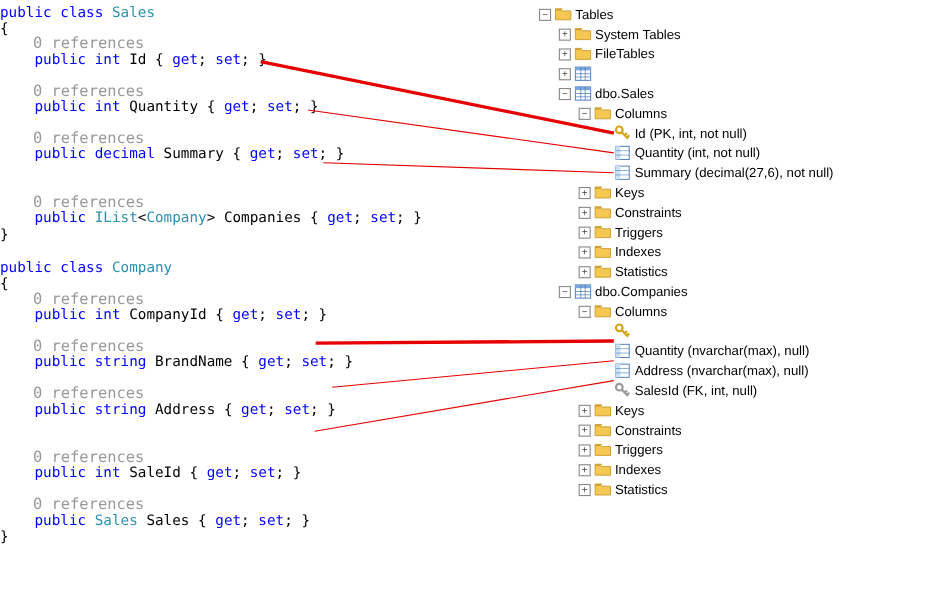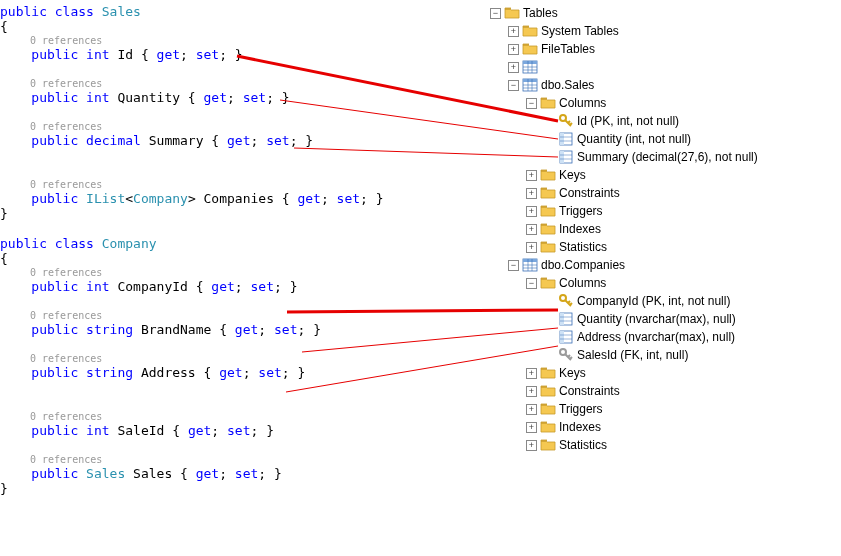--- a/index.html
+++ b/index.html
@@ -1,21 +1,21 @@
 <!DOCTYPE html>
 <html><head>
 <meta charset="utf-8">
 <style>
   * { margin:0; padding:0; box-sizing:border-box; }
   body { font-family:Consolas,monospace; font-size:13px; color:#000; background:#fff; width:841px; height:556px; position:relative; overflow:hidden; }
   .code-area { position:absolute; left:0; top:4px; width:440px; }
   .line { white-space:pre; line-height:15px; }
   .kw { color:#0000ff; }
   .type { color:#2b91af; }
-  .hint { color:#999; font-size:10px; margin-left:30px; line-height:13px; }
+  .hint { color:#999; font-size:14px; margin-left:30px; line-height:13px; }
   .tree-area { position:absolute; left:490px; top:4px; font-family:"Segoe UI",Tahoma,sans-serif; font-size:12px; }
   .node { display:flex; align-items:center; height:18px; gap:3px; cursor:pointer; }
   .toggle { width:11px; height:11px; border:1px solid #888; display:flex; align-items:center; justify-content:center; font-size:9px; line-height:1; color:#444; background:#fff; }
   .spacer { width:11px; height:11px; }
   svg.icon { width:16px; height:16px; flex-shrink:0; }
   .lines-overlay { position:absolute; left:0; top:0; pointer-events:none; }
 </style>
 </head>
 <body>
 
@@ -171,21 +171,20 @@
       <svg class="icon">
         <use href="#folder"></use>
       </svg>
       <span>Columns</span>
     </div>
 <div class="node" style="padding-left:54px">
       <span class="spacer"></span>
       <svg class="icon">
         <use href="#pk"></use>
       </svg>
-      <span>CompanyId (PK, int, not null)</span>
     </div>
 <div class="node" style="padding-left:54px">
       <span class="spacer"></span>
       <svg class="icon">
         <use href="#col"></use>
       </svg>
       <span>Quantity (nvarchar(max), null)</span>
     </div>
 <div class="node" style="padding-left:54px">
       <span class="spacer"></span>

